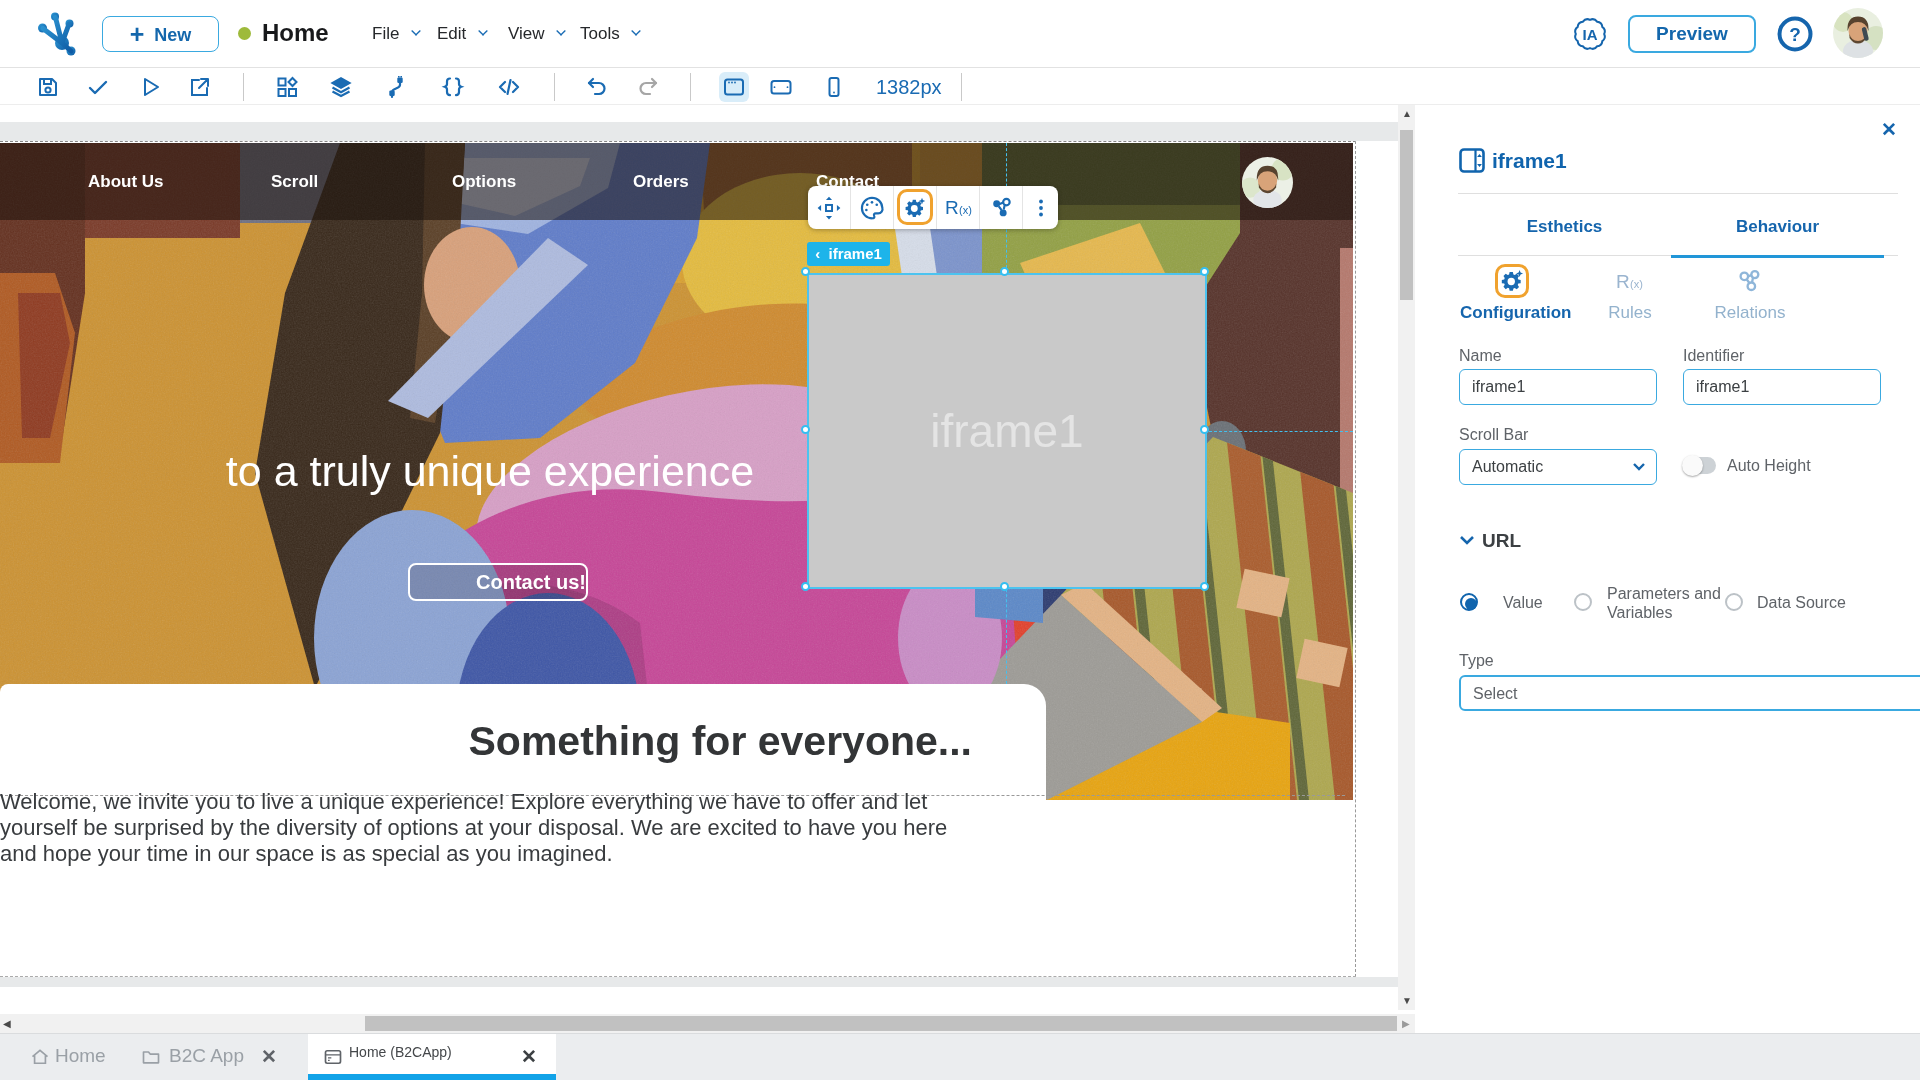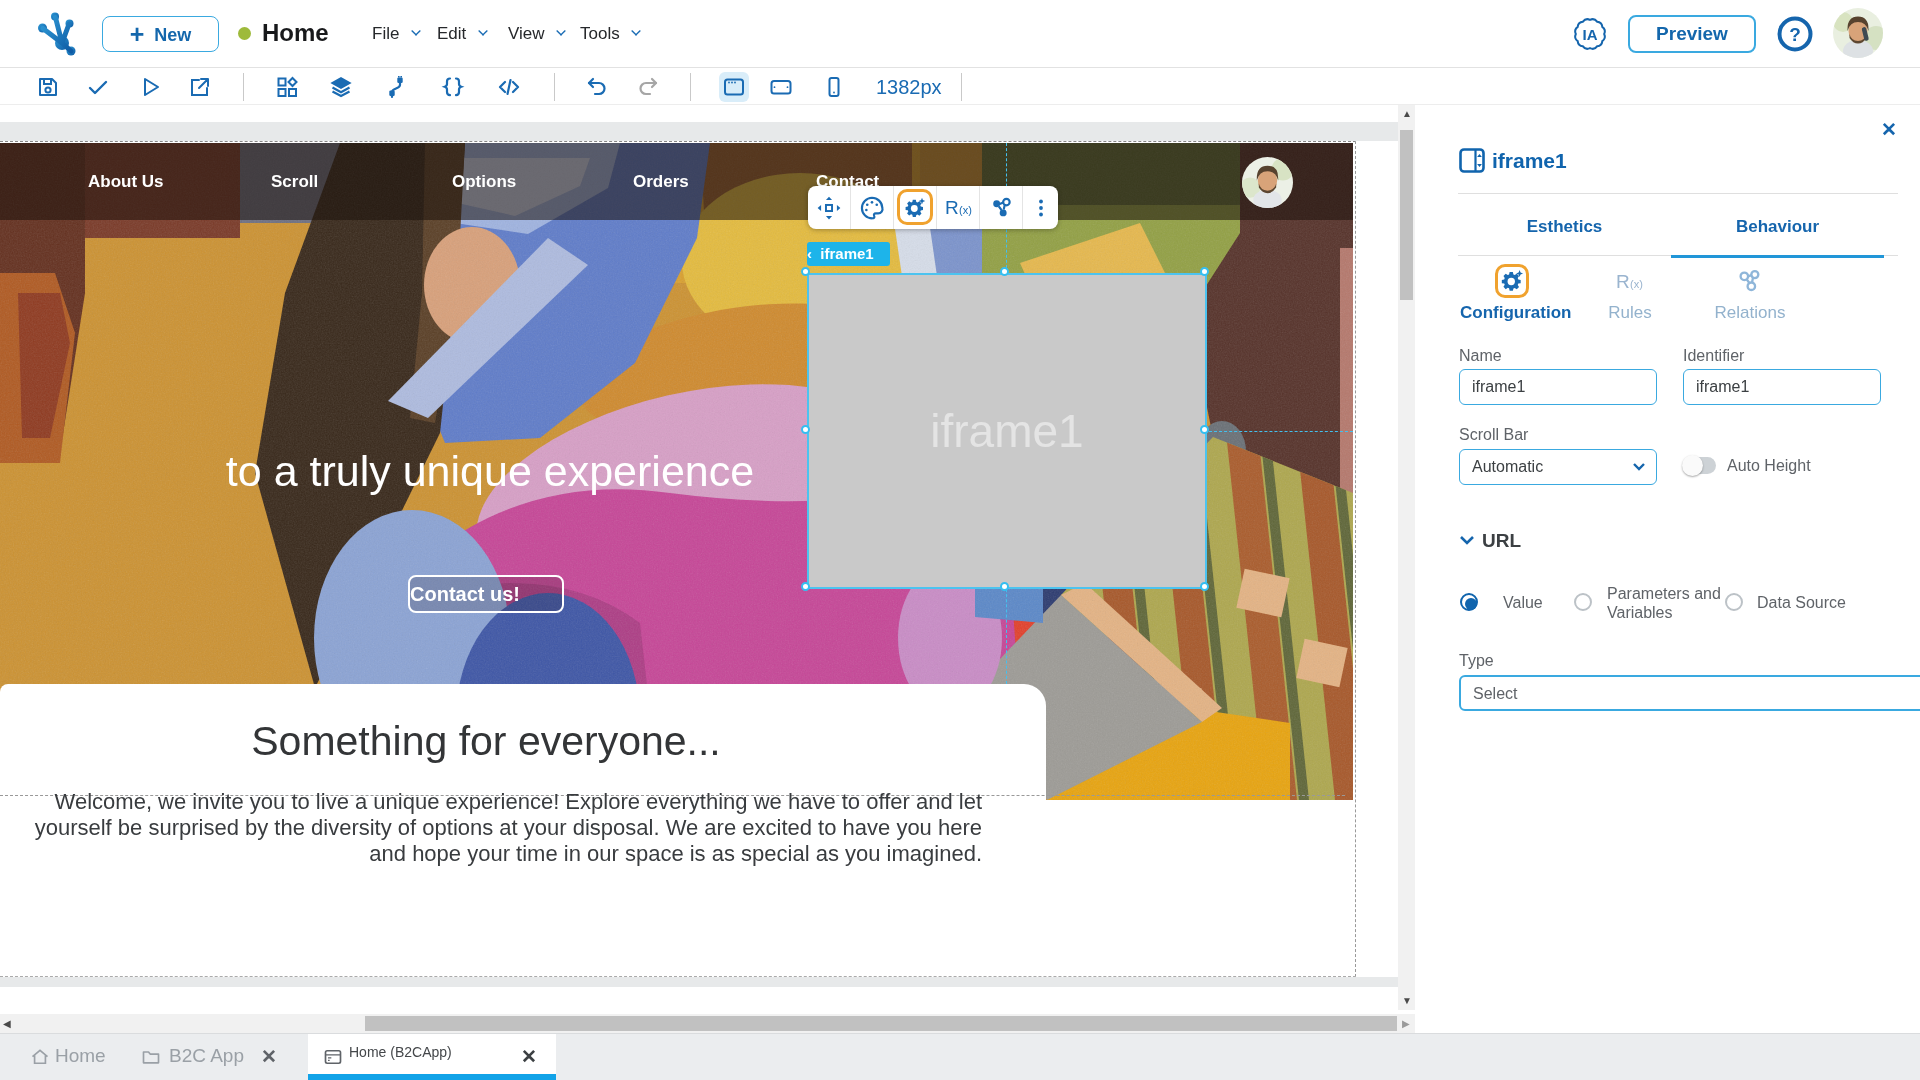--- a/index.html
+++ b/index.html
@@ -27,31 +27,31 @@
 #viewport{position:absolute;left:0;top:105px;width:1398px;height:929px;background:#fff;overflow:hidden;}
 #grayband{position:absolute;left:0;top:17px;width:1398px;height:19px;background:#e7e9ea;}
 #page{position:absolute;left:0;top:36px;width:1357px;height:835px;}
 #pagedash{position:absolute;left:0;top:36px;width:1356px;height:836px;border-top:1px dashed #888;border-right:1px dashed #999;border-bottom:1px dashed #aaa;}
 #mural{position:absolute;left:0;top:2px;width:1353px;height:657px;}
 #navbar{position:absolute;left:0;top:2px;width:1353px;height:77px;background:rgba(28,19,13,0.55);}
 .navlink{position:absolute;top:29px;color:#fff;font-weight:bold;font-size:17px;}
 #navav{position:absolute;left:1242px;top:14px;}
 #hero1{position:absolute;left:0;top:190px;width:980px;text-align:center;color:#fff;font-size:86px;letter-spacing:0.5px;}
 #hero2{position:absolute;left:0;top:306px;width:980px;text-align:center;color:#fff;font-size:43px;}
-#ctabtn{position:absolute;left:408px;top:434px;width:156px;height:38px;border:2px solid #fff;border-radius:8px;background:rgba(40,20,25,0.18);color:#fff;font-weight:bold;font-size:20px;text-align:left;line-height:34px;}
+#ctabtn{position:absolute;left:408px;top:422px;width:180px;height:38px;border:2px solid #fff;border-radius:8px;background:rgba(40,20,25,0.18);color:#fff;font-weight:bold;font-size:20px;text-align:right;line-height:34px;}
 #card{position:absolute;left:0;top:543px;width:1046px;height:116px;background:#fff;border-radius:8px 22px 0 0;}
 #whitebody{position:absolute;left:0;top:659px;width:1353px;height:174px;background:#fff;}
-#cardh{position:absolute;left:0;top:577px;width:972px;text-align:center;font-size:41px;font-weight:normal;color:#333537;}
+#cardh{position:absolute;left:0;top:577px;width:972px;text-align:right;font-size:41px;font-weight:bold;color:#333537;}
 #para{position:absolute;left:0;top:654px;width:1345px;border-top:1px dashed #999;}
-#parat{position:absolute;left:0;top:648px;width:982px;text-align:right;font-size:22px;line-height:26px;color:#393c3f;}
+#parat{position:absolute;left:0;top:648px;width:982px;text-align:left;font-size:22px;line-height:26px;color:#393c3f;}
 
 #ifr{position:absolute;left:807px;top:132px;width:400px;height:316px;background:#c9c9c9;border:2px solid #4cc3ef;}
 #ifrlabel{position:absolute;left:0;top:0;width:100%;height:100%;display:flex;align-items:center;justify-content:center;color:#e4e4e4;font-size:46px;}
 .hnd{position:absolute;width:9px;height:9px;border-radius:50%;background:#fff;border:2px solid #35bef0;}
-#tag{position:absolute;left:807px;top:101px;width:83px;height:24px;background:#1db4ea;border-radius:3px;color:#fff;font-weight:bold;font-size:15px;text-align:left;line-height:24px;}
+#tag{position:absolute;left:807px;top:101px;width:83px;height:24px;background:#1db4ea;border-radius:3px;color:#fff;font-weight:bold;font-size:15px;text-align:center;line-height:24px;}
 #fltb{position:absolute;left:808px;top:45px;width:250px;height:43px;background:#fff;border-radius:8px;box-shadow:0 1px 5px rgba(0,0,0,0.3);display:flex;}
 .fltcell{flex:1;display:flex;align-items:center;justify-content:center;border-right:1px solid #e4e4e4;position:relative;}
 .fltcell:last-child{border-right:none;}
 .guide{position:absolute;border-left:1px dashed #43c0ee;width:0;}
 .guideh{position:absolute;border-top:1px dashed #43c0ee;height:0;}
 
 #vscroll{position:absolute;left:1398px;top:105px;width:17px;height:905px;background:#f1f1f1;}
 #vthumb{position:absolute;left:2px;top:25px;width:13px;height:170px;background:#c1c1c1;}
 #hscroll{position:absolute;left:0;top:1014px;width:1398px;height:19px;background:#f1f1f1;}
 #hthumb{position:absolute;left:365px;top:2px;width:1032px;height:15px;background:#c1c1c1;}

